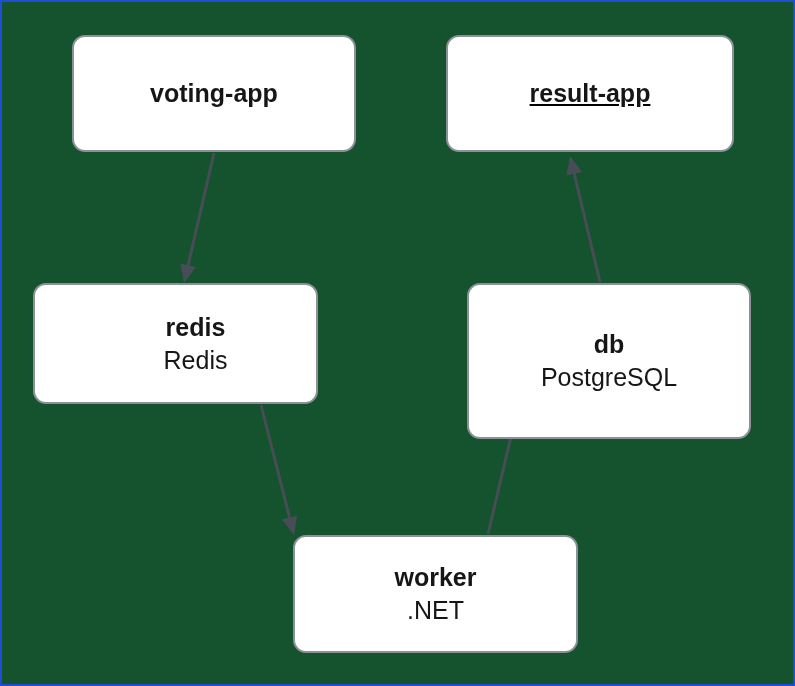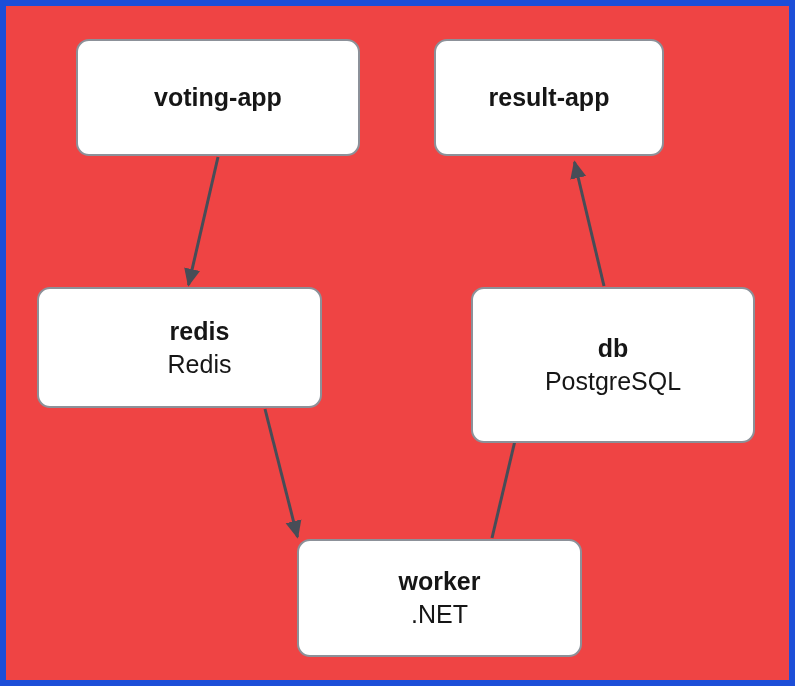--- a/index.html
+++ b/index.html
@@ -1,22 +1,22 @@
 <!DOCTYPE html>
 <html><head>
 <meta charset="utf-8">
 <style>
   html, body { margin: 0; padding: 0; background: #ffffff; }
   .canvas {
     position: relative;
     width: 795px;
     height: 686px;
     box-sizing: border-box;
-    background: #ef4444;
-    border: 6px solid #1d4ed8;
+    background: #14532d;
+    border: 2px solid #1d4ed8;
     font-family: "Liberation Sans", sans-serif;
     overflow: hidden;
   }
   .edges {
     position: absolute;
     left: 0; top: 0;
     width: 795px; height: 686px;
     pointer-events: none;
   }
   .node {
@@ -39,21 +39,21 @@
     white-space: nowrap;
   }
   .node .subtitle {
     font-size: 25px;
     font-weight: normal;
     color: #161616;
     line-height: 33px;
     white-space: nowrap;
   }
   .node-voting-app { left: 70px;  top: 33px;  width: 284px; height: 117px; }
-  .node-result-app { left: 428px; top: 33px;  width: 230px; height: 117px; }
+  .node-result-app { left: 444px; top: 33px;  width: 288px; height: 117px; text-decoration: underline; }
   .node-redis      { left: 31px;  top: 281px; width: 285px; height: 121px; padding-left: 40px; }
   .node-db         { left: 465px; top: 281px; width: 284px; height: 156px; }
   .node-worker     { left: 252px; top: 533px; width: 285px; height: 118px; margin-left: 39px; }
 </style>
 </head>
 <body>
 
 <div class="canvas">
 
   <svg class="edges" width="795" height="686" viewBox="0 0 795 686" xmlns="http://www.w3.org/2000/svg">

